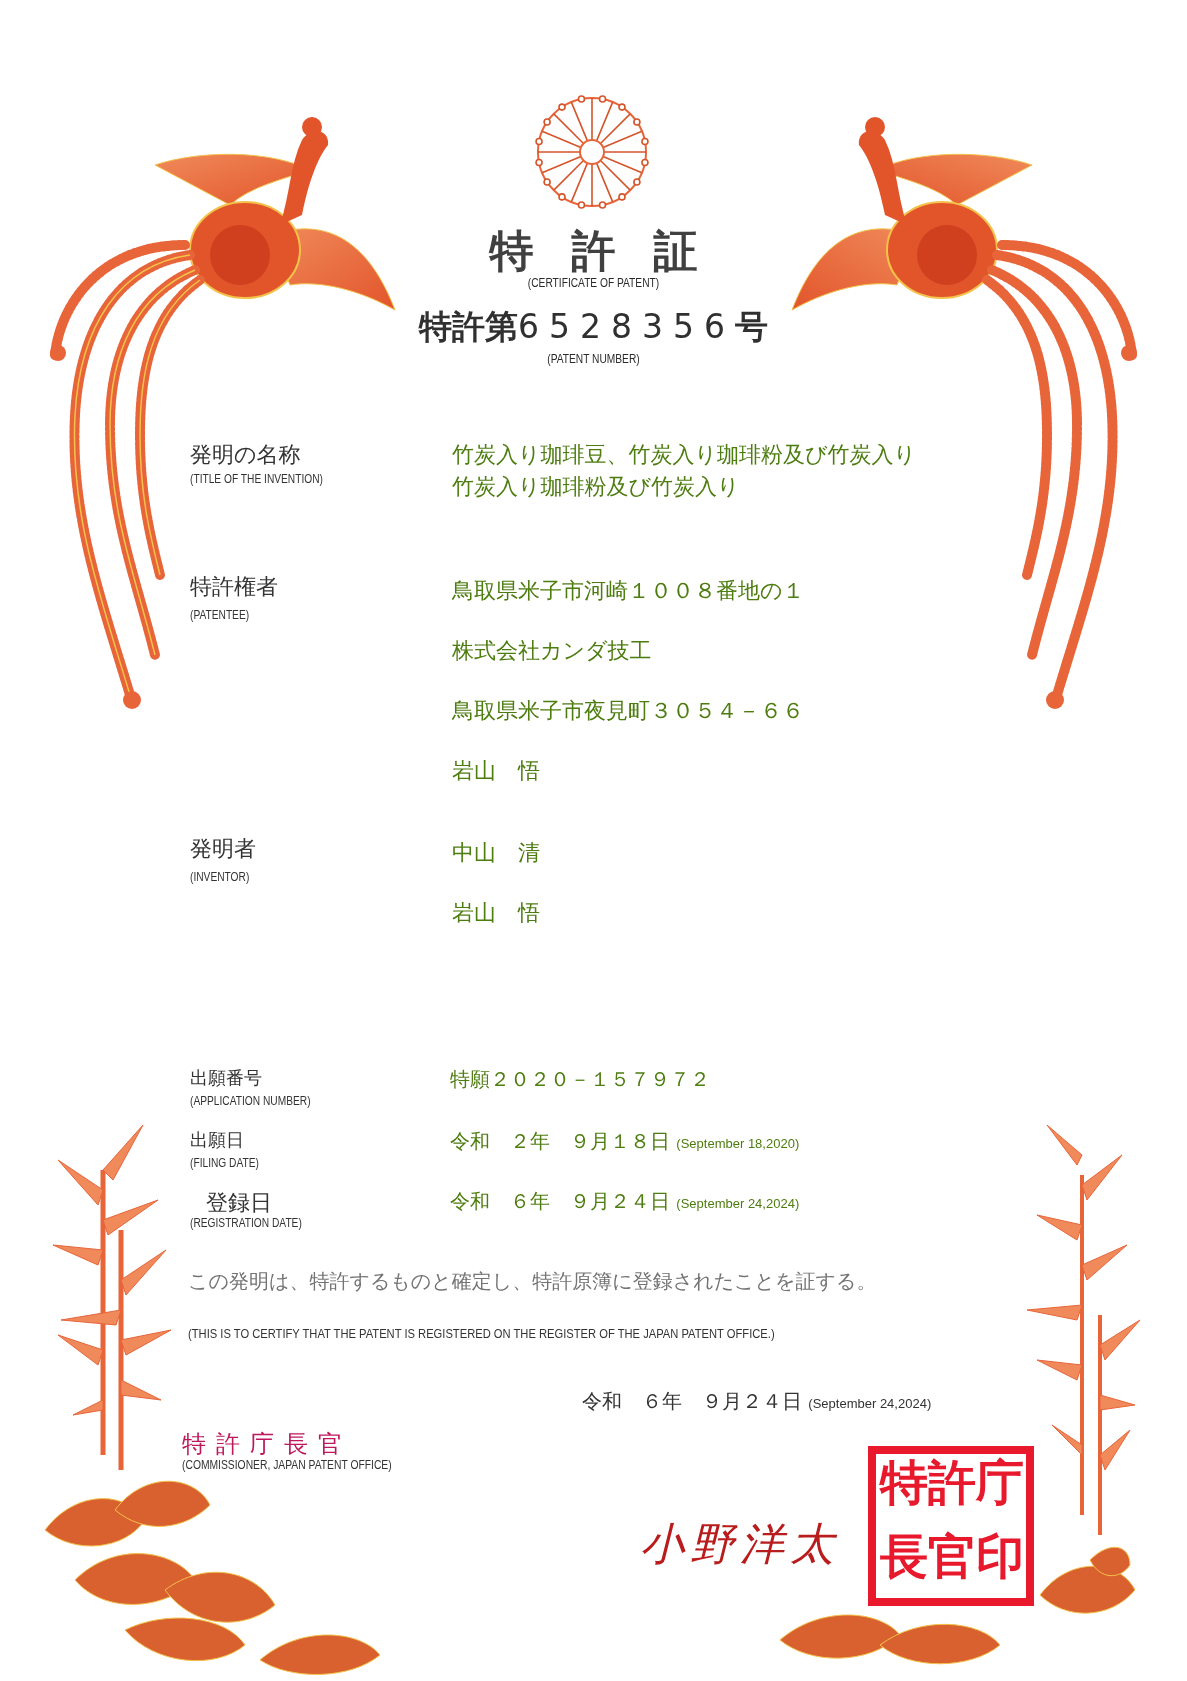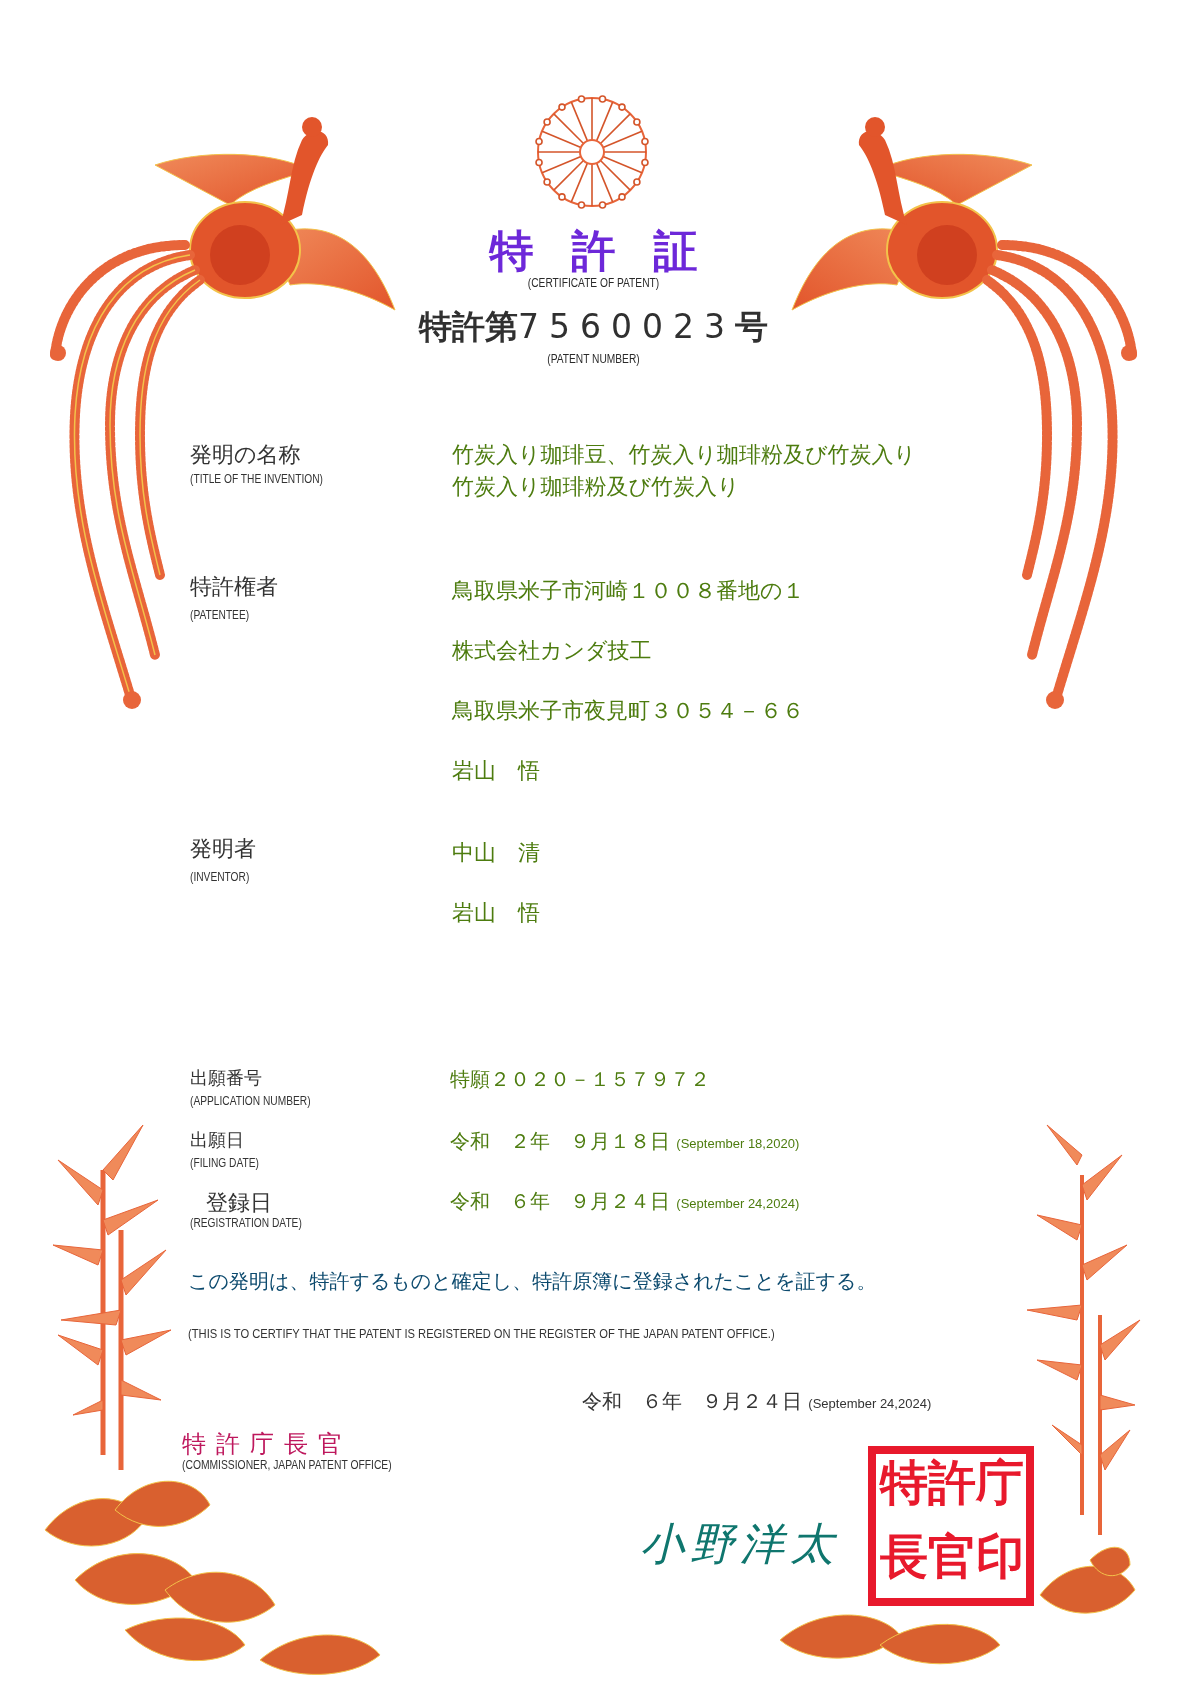--- a/index.html
+++ b/index.html
@@ -3,38 +3,38 @@
 <meta charset="utf-8">
 <style>
   html, body { margin: 0; padding: 0; background: #ffffff; }
   body { width: 1187px; height: 1681px; position: relative; overflow: hidden;
          font-family: "DejaVu Sans", sans-serif; color: #2a2a2a; }
   .abs { position: absolute; }
   .jp { font-family: "DejaVu Sans", sans-serif; }
   .en { font-family: "Liberation Sans", sans-serif; font-stretch: condensed; letter-spacing: 0px; }
 
   
-  #title-jp { left: 0; width: 1187px; top: 222px; text-align: center; font-size: 44px; letter-spacing: 38px; padding-left: 38px; box-sizing: border-box; font-weight: bold; color: #6d28d9;}
+  #title-jp { left: 0; width: 1187px; top: 222px; text-align: center; font-size: 44px; letter-spacing: 38px; padding-left: 38px; box-sizing: border-box; font-weight: bold; color: #404040;}
   #title-en { left: 0; width: 1187px; top: 276px; text-align: center; font-size: 12px; transform: scaleX(0.85); }
   #patno { left: 0; width: 1187px; top: 305px; text-align: center; font-size: 33px; font-weight: bold; color: #303030; }
   #patno .num { letter-spacing: 10px; font-weight: normal; }
   #patno-en { left: 0; width: 1187px; top: 352px; text-align: center; font-size: 12px; transform: scaleX(0.85); }
 
   .label-jp { font-size: 22px; color: #333; }
   .label-en { font-size: 12px; color: #333; transform: scaleX(0.85); transform-origin: left center; white-space: nowrap; }
   .val { font-size: 22px; color: #4d7c0f; white-space: nowrap; }
   .val .small { font-size: 13px; }
 
-  #cert-jp { left: 188px; top: 1268px; font-size: 20px; color: #0c4a6e; text-align: center; }
+  #cert-jp { left: 188px; top: 1268px; font-size: 20px; color: #737373; text-align: center; }
   #cert-en { left: 188px; top: 1326px; font-size: 13px; color: #333; transform: scaleX(0.86); transform-origin: left center; white-space: nowrap; }
   #issue-date { left: 582px; top: 1388px; font-size: 20px; color: #333; white-space: nowrap; }
   #issue-date .small { font-size: 13px; }
   #commissioner-jp { left: 182px; top: 1428px; font-size: 24px; letter-spacing: 10px; color: #be185d; }
   #commissioner-en { left: 182px; top: 1458px; font-size: 12px; transform: scaleX(0.86); transform-origin: left center; white-space: nowrap; color: #333; }
-  #signature { left: 640px; top: 1515px; font-family: "DejaVu Serif", serif; font-size: 44px; letter-spacing: 6px; color: #0f766e; font-style: italic; }
+  #signature { left: 640px; top: 1515px; font-family: "DejaVu Serif", serif; font-size: 44px; letter-spacing: 6px; color: #b91c1c; font-style: italic; }
 
   #seal { left: 868px; top: 1446px; width: 166px; height: 160px; border: 8px solid #e8192c; box-sizing: border-box; background: rgba(255,255,255,0.0); }
   #seal .ch { position: absolute; color: #e8192c; font-size: 48px; font-weight: bold; line-height: 1; }
 </style>
 </head>
 <body>
 
 <svg class="abs" style="left:532px; top:92px;" width="120" height="120" viewBox="-60 -60 120 120">
   <g fill="#fff" stroke="#e8653a" stroke-width="2">
     <circle r="54"></circle>
@@ -178,21 +178,21 @@
   <g fill="#d9602f" stroke="#f3c24a" stroke-width="1">
     <path d="M0 60 C40 25 100 30 120 55 C90 80 30 80 0 60 Z"></path>
     <path d="M520 40 C560 5 620 10 640 35 C610 65 550 65 520 40 Z"></path>
     <path d="M620 45 C660 15 720 20 740 45 C710 70 650 70 620 45 Z"></path>
   </g>
 </svg>
 
 <div id="title-jp" class="abs jp">特許証</div>
 <div id="title-en" class="abs en">(CERTIFICATE OF PATENT)</div>
 <div id="patno" class="abs jp">
-  <span>特許第</span><span class="num">7560023</span><span>号</span>
+  <span>特許第</span><span class="num">6528356</span><span>号</span>
 </div>
 <div id="patno-en" class="abs en">(PATENT NUMBER)</div>
 
 <div class="abs label-jp" style="left:190px; top:440px;">発明の名称</div>
 <div class="abs label-en en" style="left:190px; top:472px;">(TITLE OF THE INVENTION)</div>
 <div class="abs val" style="left:452px; top:440px;">竹炭入り珈琲豆、竹炭入り珈琲粉及び竹炭入り</div>
 <div class="abs val" style="left:452px; top:472px;">竹炭入り珈琲粉及び竹炭入り</div>
 
 <div class="abs label-jp" style="left:190px; top:572px;">特許権者</div>
 <div class="abs label-en en" style="left:190px; top:608px;">(PATENTEE)</div>

